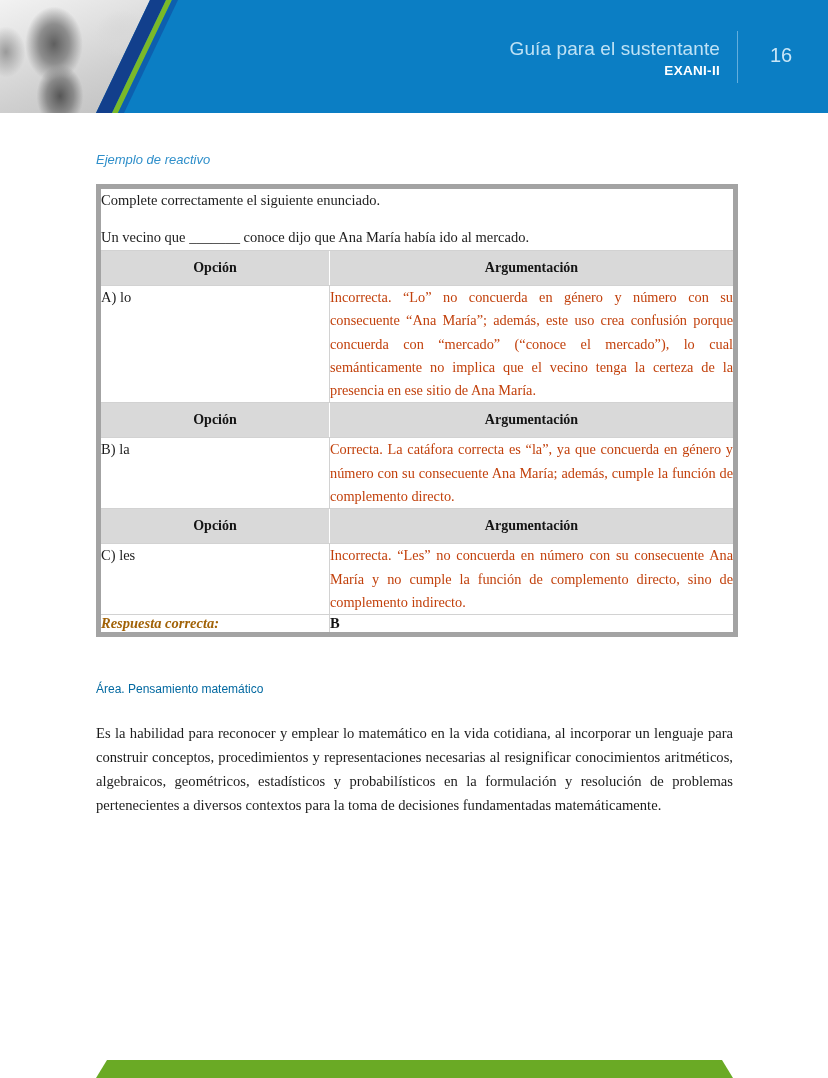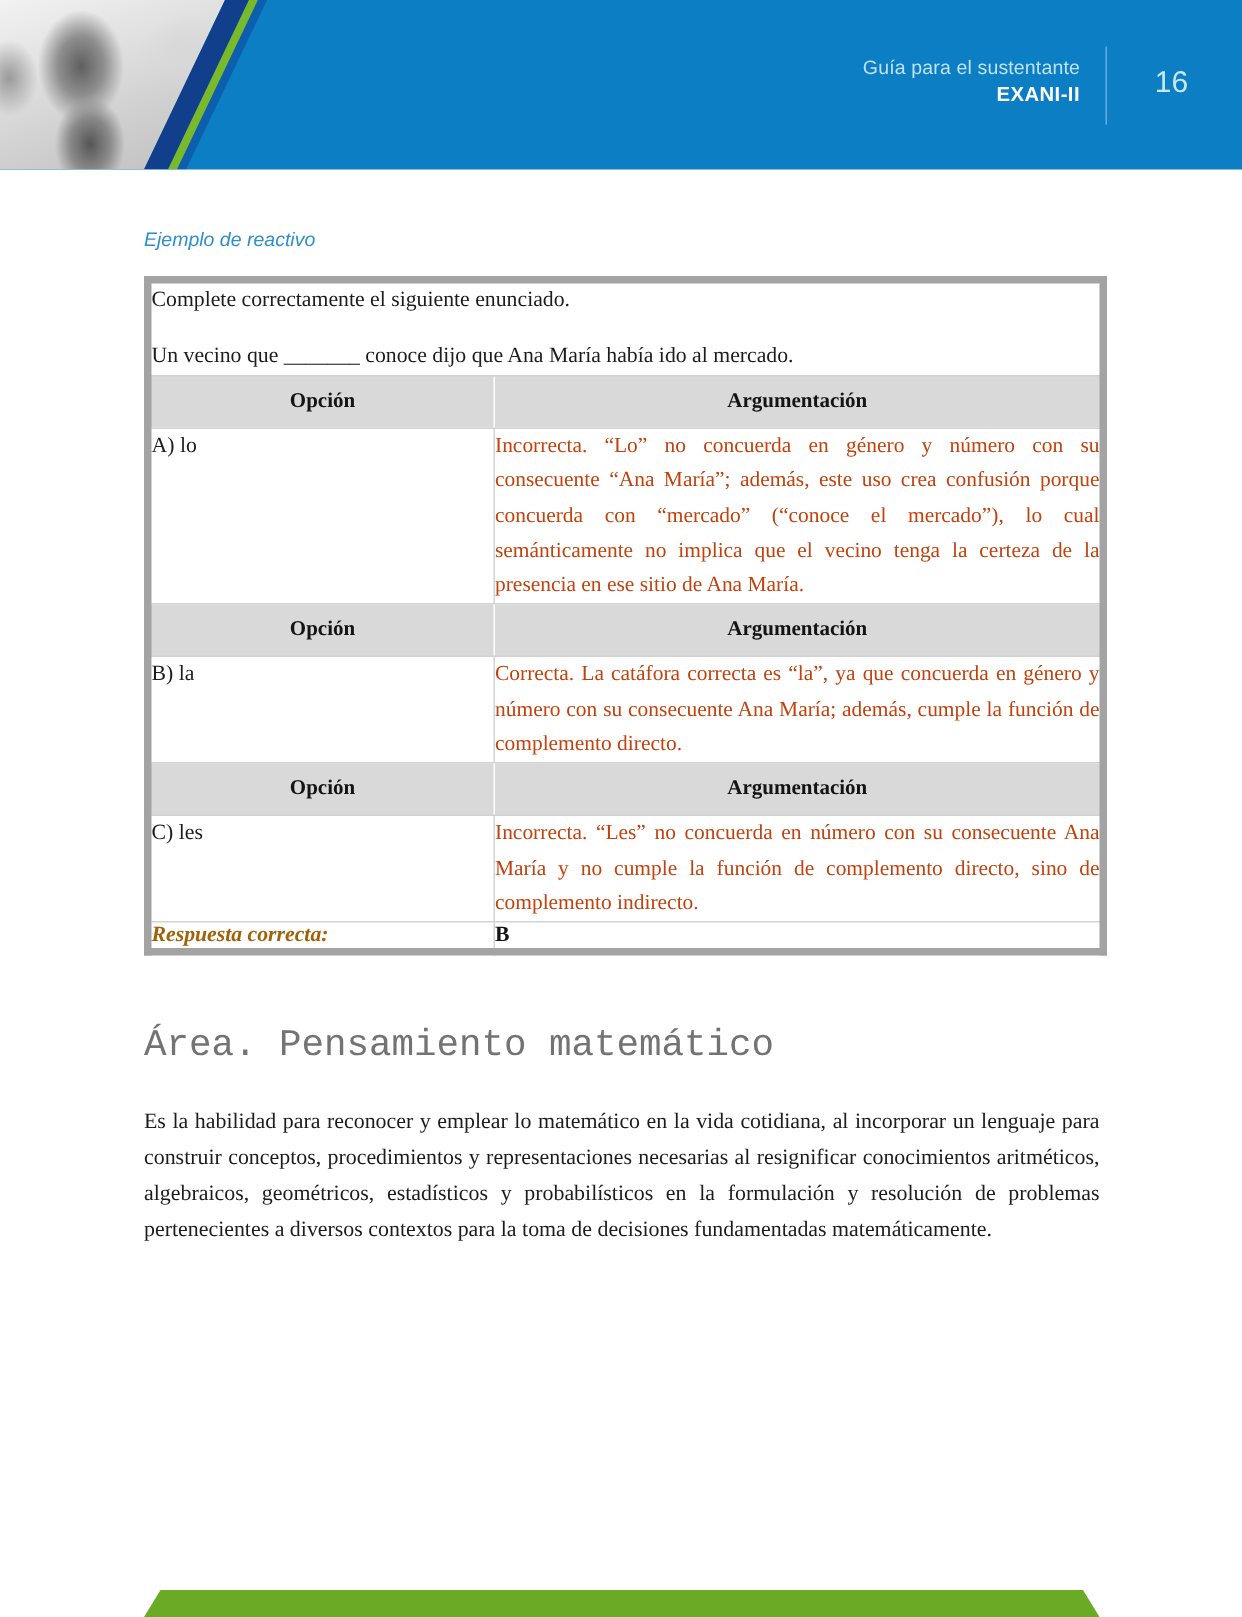--- a/index.html
+++ b/index.html
@@ -71,21 +71,21 @@
 
   .header-titles {
     position: absolute;
     right: 108px;
     top: 36px;
     text-align: right;
     font-family: "Liberation Sans", sans-serif;
     line-height: 1.35;
   }
   .header-line1 {
-    font-size: 13px;
+    font-size: 19px;
     color: #bfe2f5;
     letter-spacing: 0.1px;
   }
   .header-line2 {
     font-size: 13.5px;
     color: #ffffff;
     font-weight: bold;
     letter-spacing: 0.3px;
   }
   .header-divider {
@@ -184,23 +184,23 @@
   }
   .ans-cell-value {
     padding: 11px 10px 11px 12px;
     font-size: 14.5px;
     font-weight: bold;
     color: #141414;
   }
 
   
   .section-heading {
-    font-family: Liberation Mono, monospace;
-    font-size: 25px;
-    color: #737373;
+    font-family: Liberation Sans, sans-serif;
+    font-size: 12px;
+    color: #0369a1;
     margin-top: 45px;
     margin-bottom: 0;
     font-weight: normal;
   }
 
   .body-paragraph {
     margin-top: 26px;
     font-size: 14.6px;
     line-height: 1.63;
     color: #1c1c1c;

